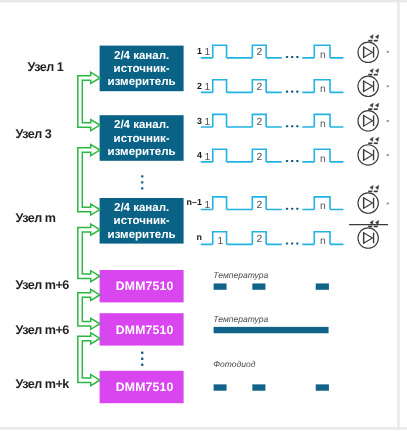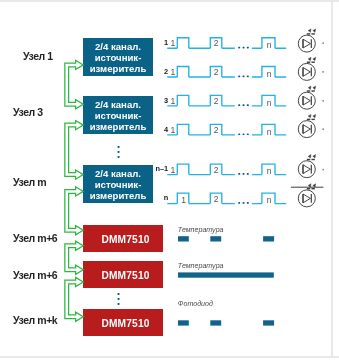--- a/index.html
+++ b/index.html
@@ -9,21 +9,21 @@
   .bd{position:absolute;background:#e7e8e9;}
   .bd-top{left:0;top:0;width:339px;height:2px;}
   .bd-right{left:331px;top:0;width:1.5px;height:358px;}
   .bd-bottom{left:0;top:356px;width:339px;height:2px;}
 
   .node-label{position:absolute;font-size:10.5px;font-weight:bold;color:#231f20;letter-spacing:-0.45px;
               white-space:nowrap;line-height:10px;}
   .smu-box{position:absolute;left:83px;width:70px;background:#0a6286;color:#fff;
            font-size:9.6px;font-weight:bold;line-height:11.0px;text-align:center;
            display:flex;flex-direction:column;align-items:center;justify-content:center;}
-  .dmm-box{position:absolute;left:83px;width:80px;height:27px;background:#b91c1c;color:#fff;
+  .dmm-box{position:absolute;left:83px;width:70px;height:27px;background:#d946ef;color:#fff;
            font-size:10.2px;font-weight:bold;text-align:right;
            display:flex;align-items:center;justify-content:center;letter-spacing:0.15px;
            padding-top:1.5px;padding-left:5px;box-sizing:border-box;}
   .meas-title{position:absolute;font-size:7.1px;color:#4a4a4a;white-space:nowrap;line-height:8px;font-style:italic;}
   .ch-label{position:absolute;font-size:7.4px;font-weight:bold;color:#1a1a1a;
             white-space:nowrap;text-align:right;line-height:8px;}
   .pl-label{position:absolute;font-size:8.6px;color:#555;white-space:nowrap;line-height:8px;}
   #svgmain{position:absolute;left:0;top:0;width:339px;height:360px;}
 </style>
 </head>

